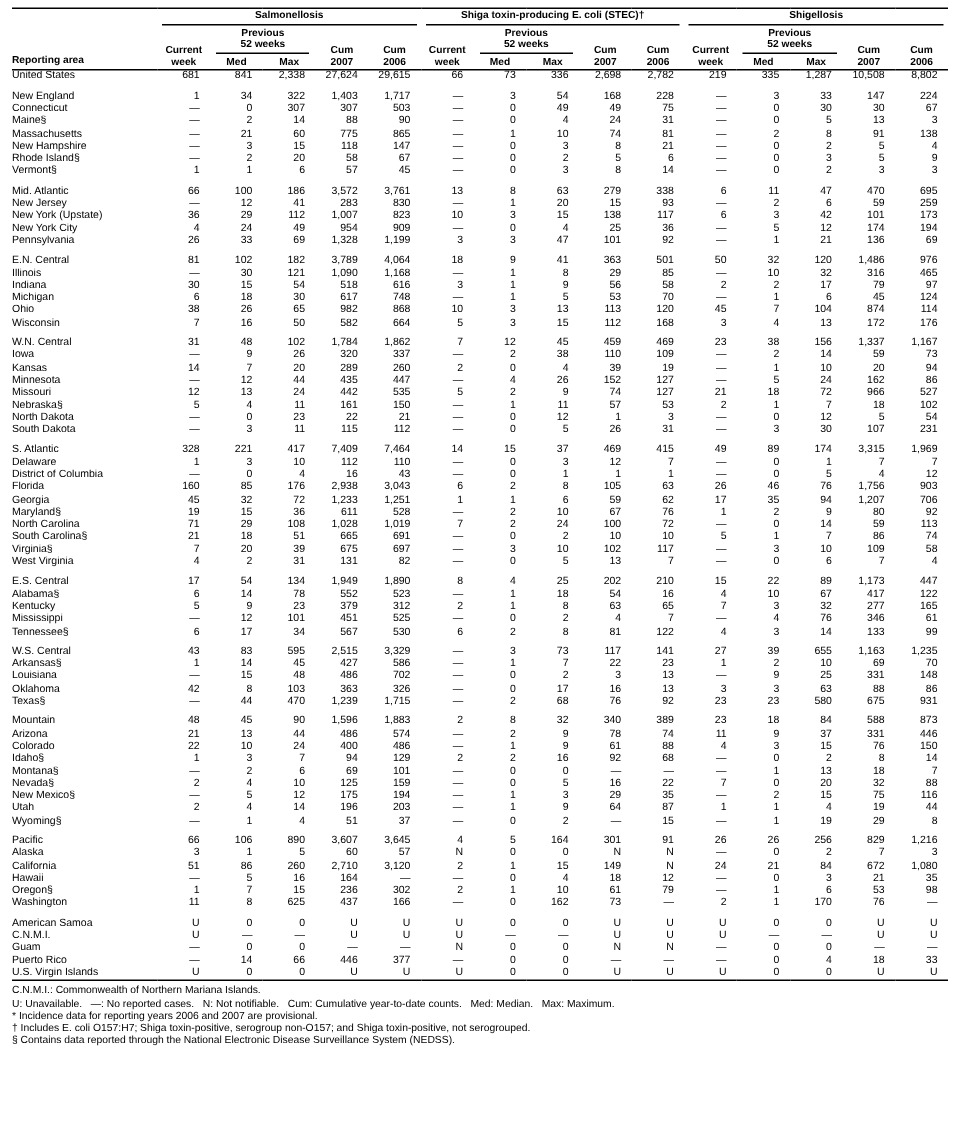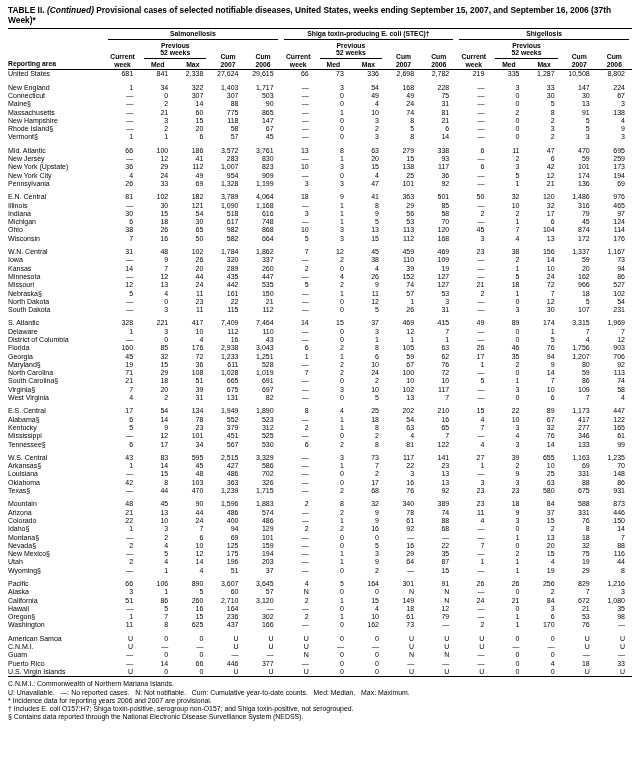--- a/index.html
+++ b/index.html
@@ -20,25 +20,20 @@
   td.num{text-align:right;padding-right:7px;white-space:nowrap;}
   tr.sec td{padding-top:5px;}
   .footnotes{margin-top:3px;}
   .fn{font-size:6.9px;line-height:8.3px;white-space:pre-wrap;}
 </style>
 </head>
 <body>
 
 <div class="page">
 
-  <div class="title">
-    <span>TABLE II.</span>
-    <span class="cont">(Continued)</span>
-    <span>Provisional cases of selected notifiable diseases, United States, weeks ending September 15, 2007, and September 16, 2006 (37th Week)*</span>
-  </div>
 
   <table>
     <colgroup>
       <col style="width:97px">
       <col span="15">
     </colgroup>
     <thead>
       <tr>
         <th class="area-h" rowspan="3">Reporting area</th>
         <th colspan="5">

